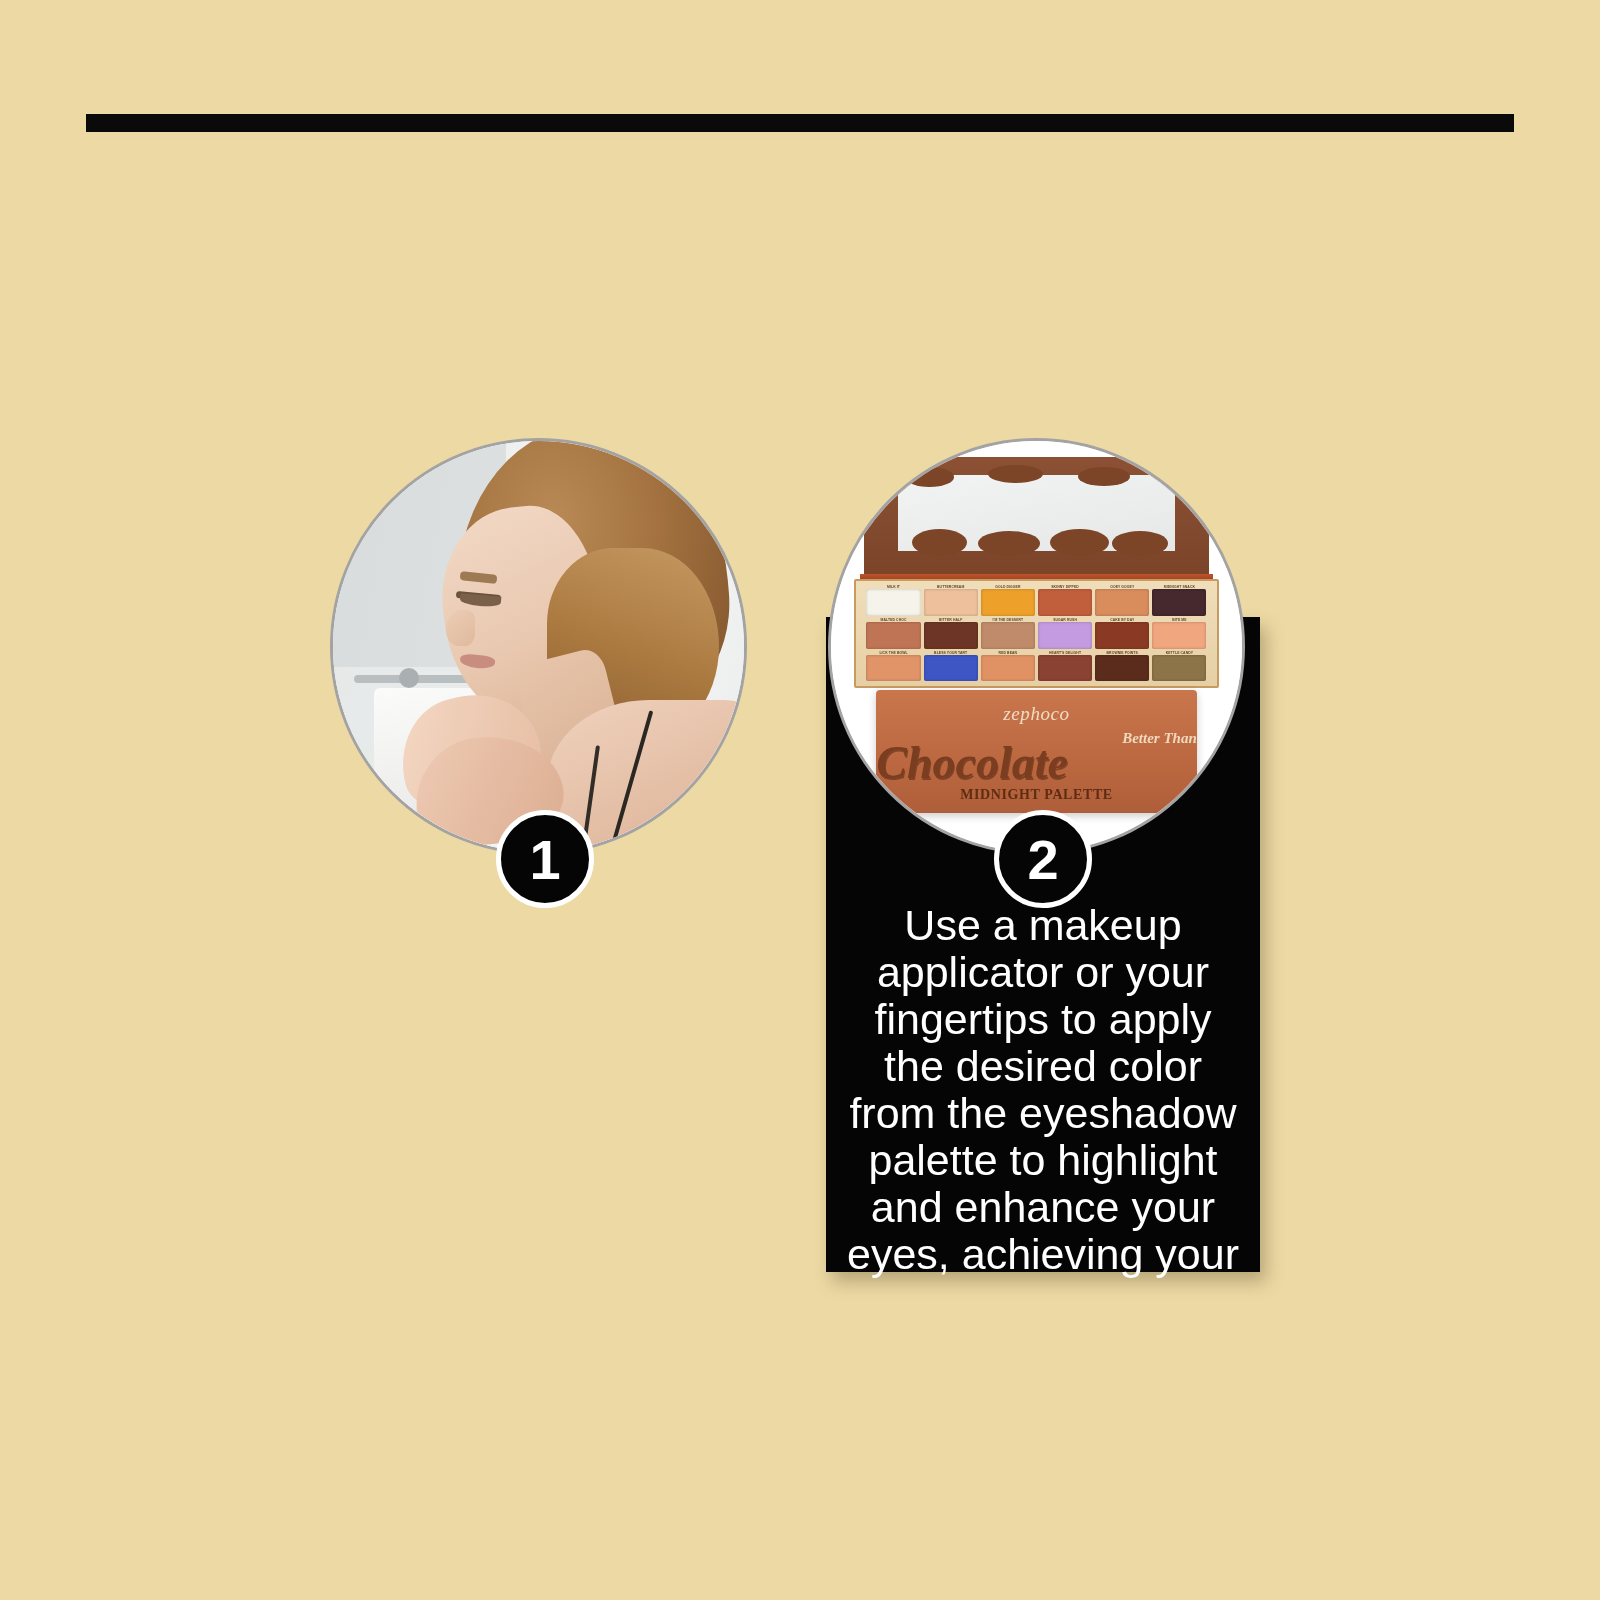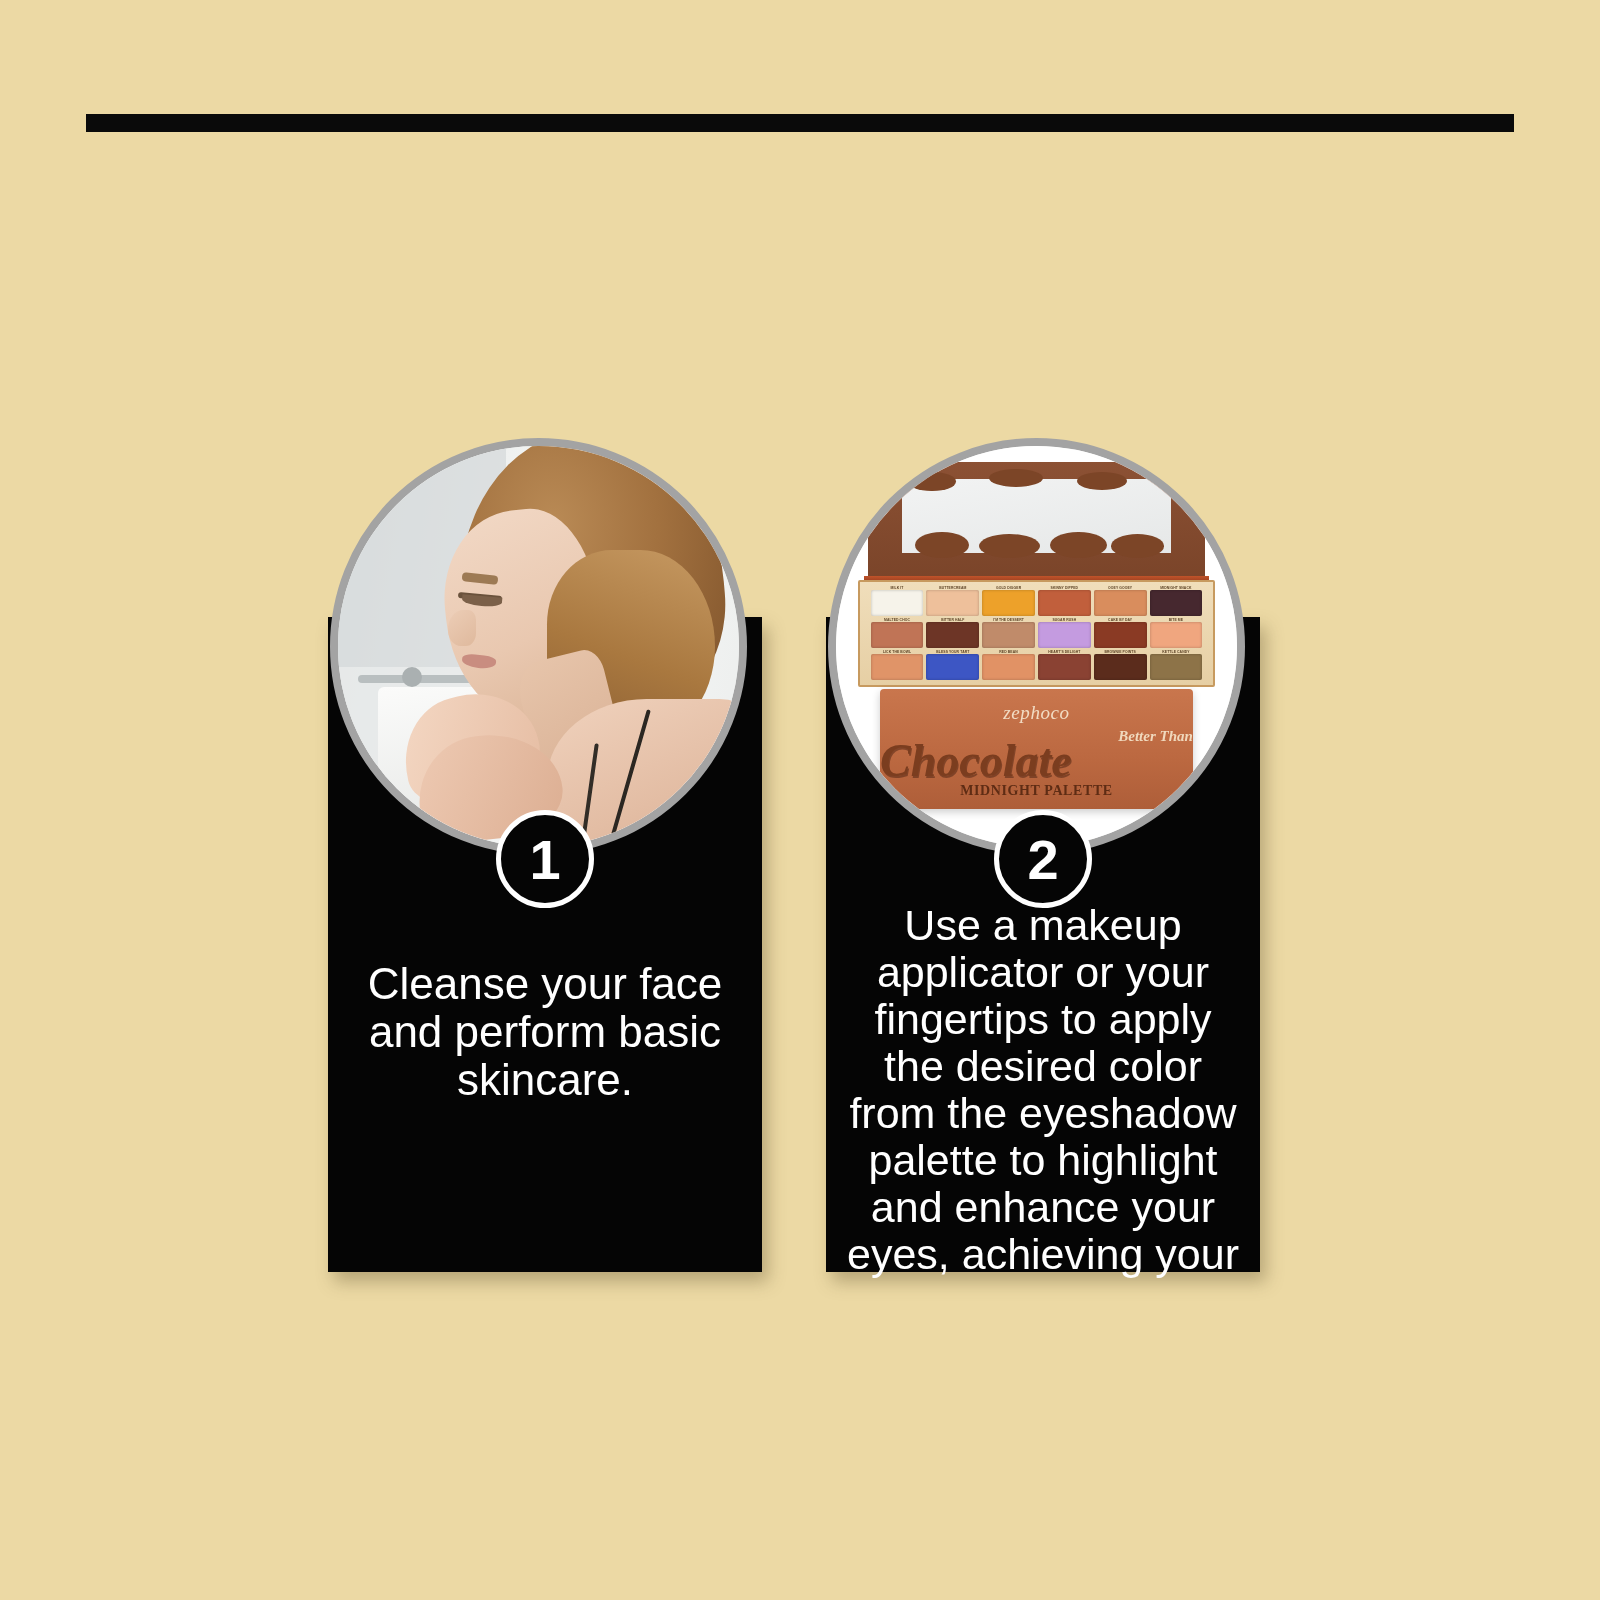--- a/index.html
+++ b/index.html
@@ -85,21 +85,21 @@
 
   
   .photo {
     position: absolute;
     left: 2px;
     top: 8px;
     width: 417px;
     height: 417px;
     border-radius: 50%;
     overflow: hidden;
-    border: 8px solid #a3a3a3;
+    border: 3px solid #a3a3a3;
     box-sizing: border-box;
     background: #f2f2f0;
   }
 
   
   .bathroom {
     position: absolute;
     inset: 0;
     background:
       linear-gradient(100deg, #dfe3e3 0%, #eef0ef 34%, #f7f8f7 60%, #eceeed 100%);
@@ -288,23 +288,20 @@
 <body>
 
 <div class="header">
   <div class="rule"></div>
   <div class="rule"></div>
 </div>
 
 <div class="steps">
 
   <div class="step step-1">
-    <div class="card-body">
-      <div class="step-text">Cleanse your face and perform basic skincare.</div>
-    </div>
 
     <div class="photo">
       <div class="bathroom">
         <div class="tile-a"></div>
         <div class="tile-b"></div>
         <div class="rail"></div>
         <div class="rail-knob"></div>
         <div class="towel"></div>
         <div class="hair"></div>
         <div class="face"></div>

